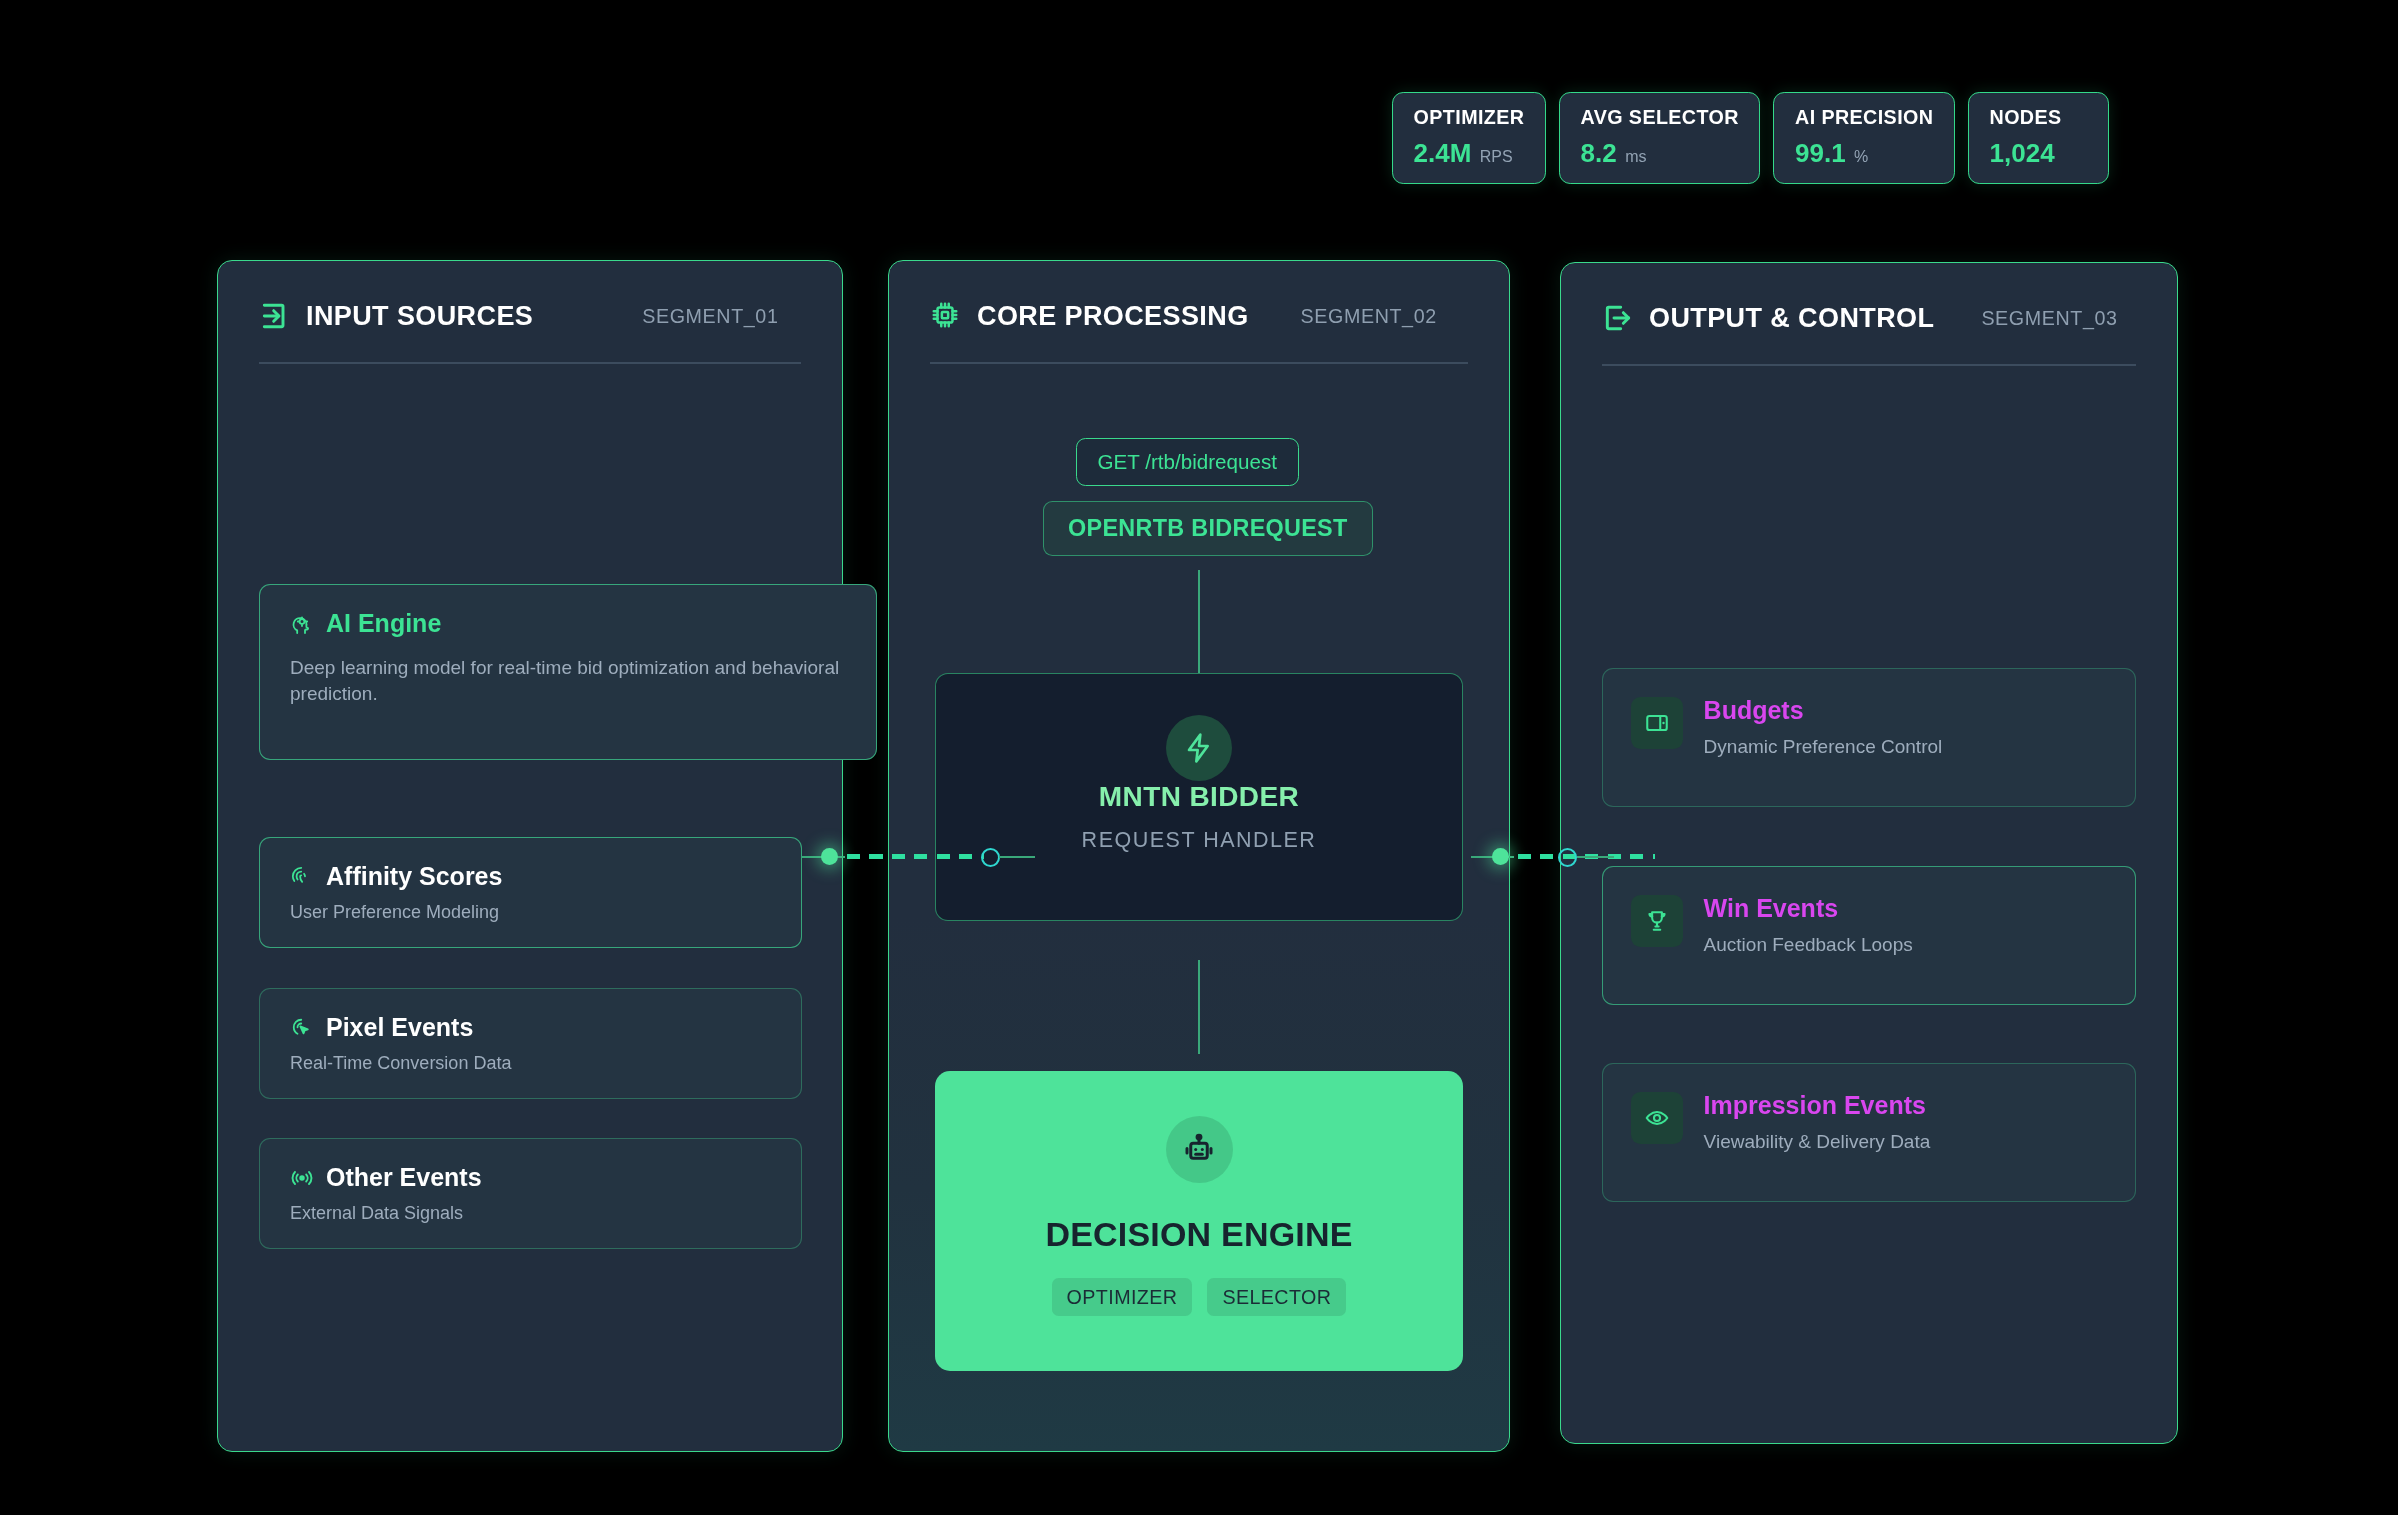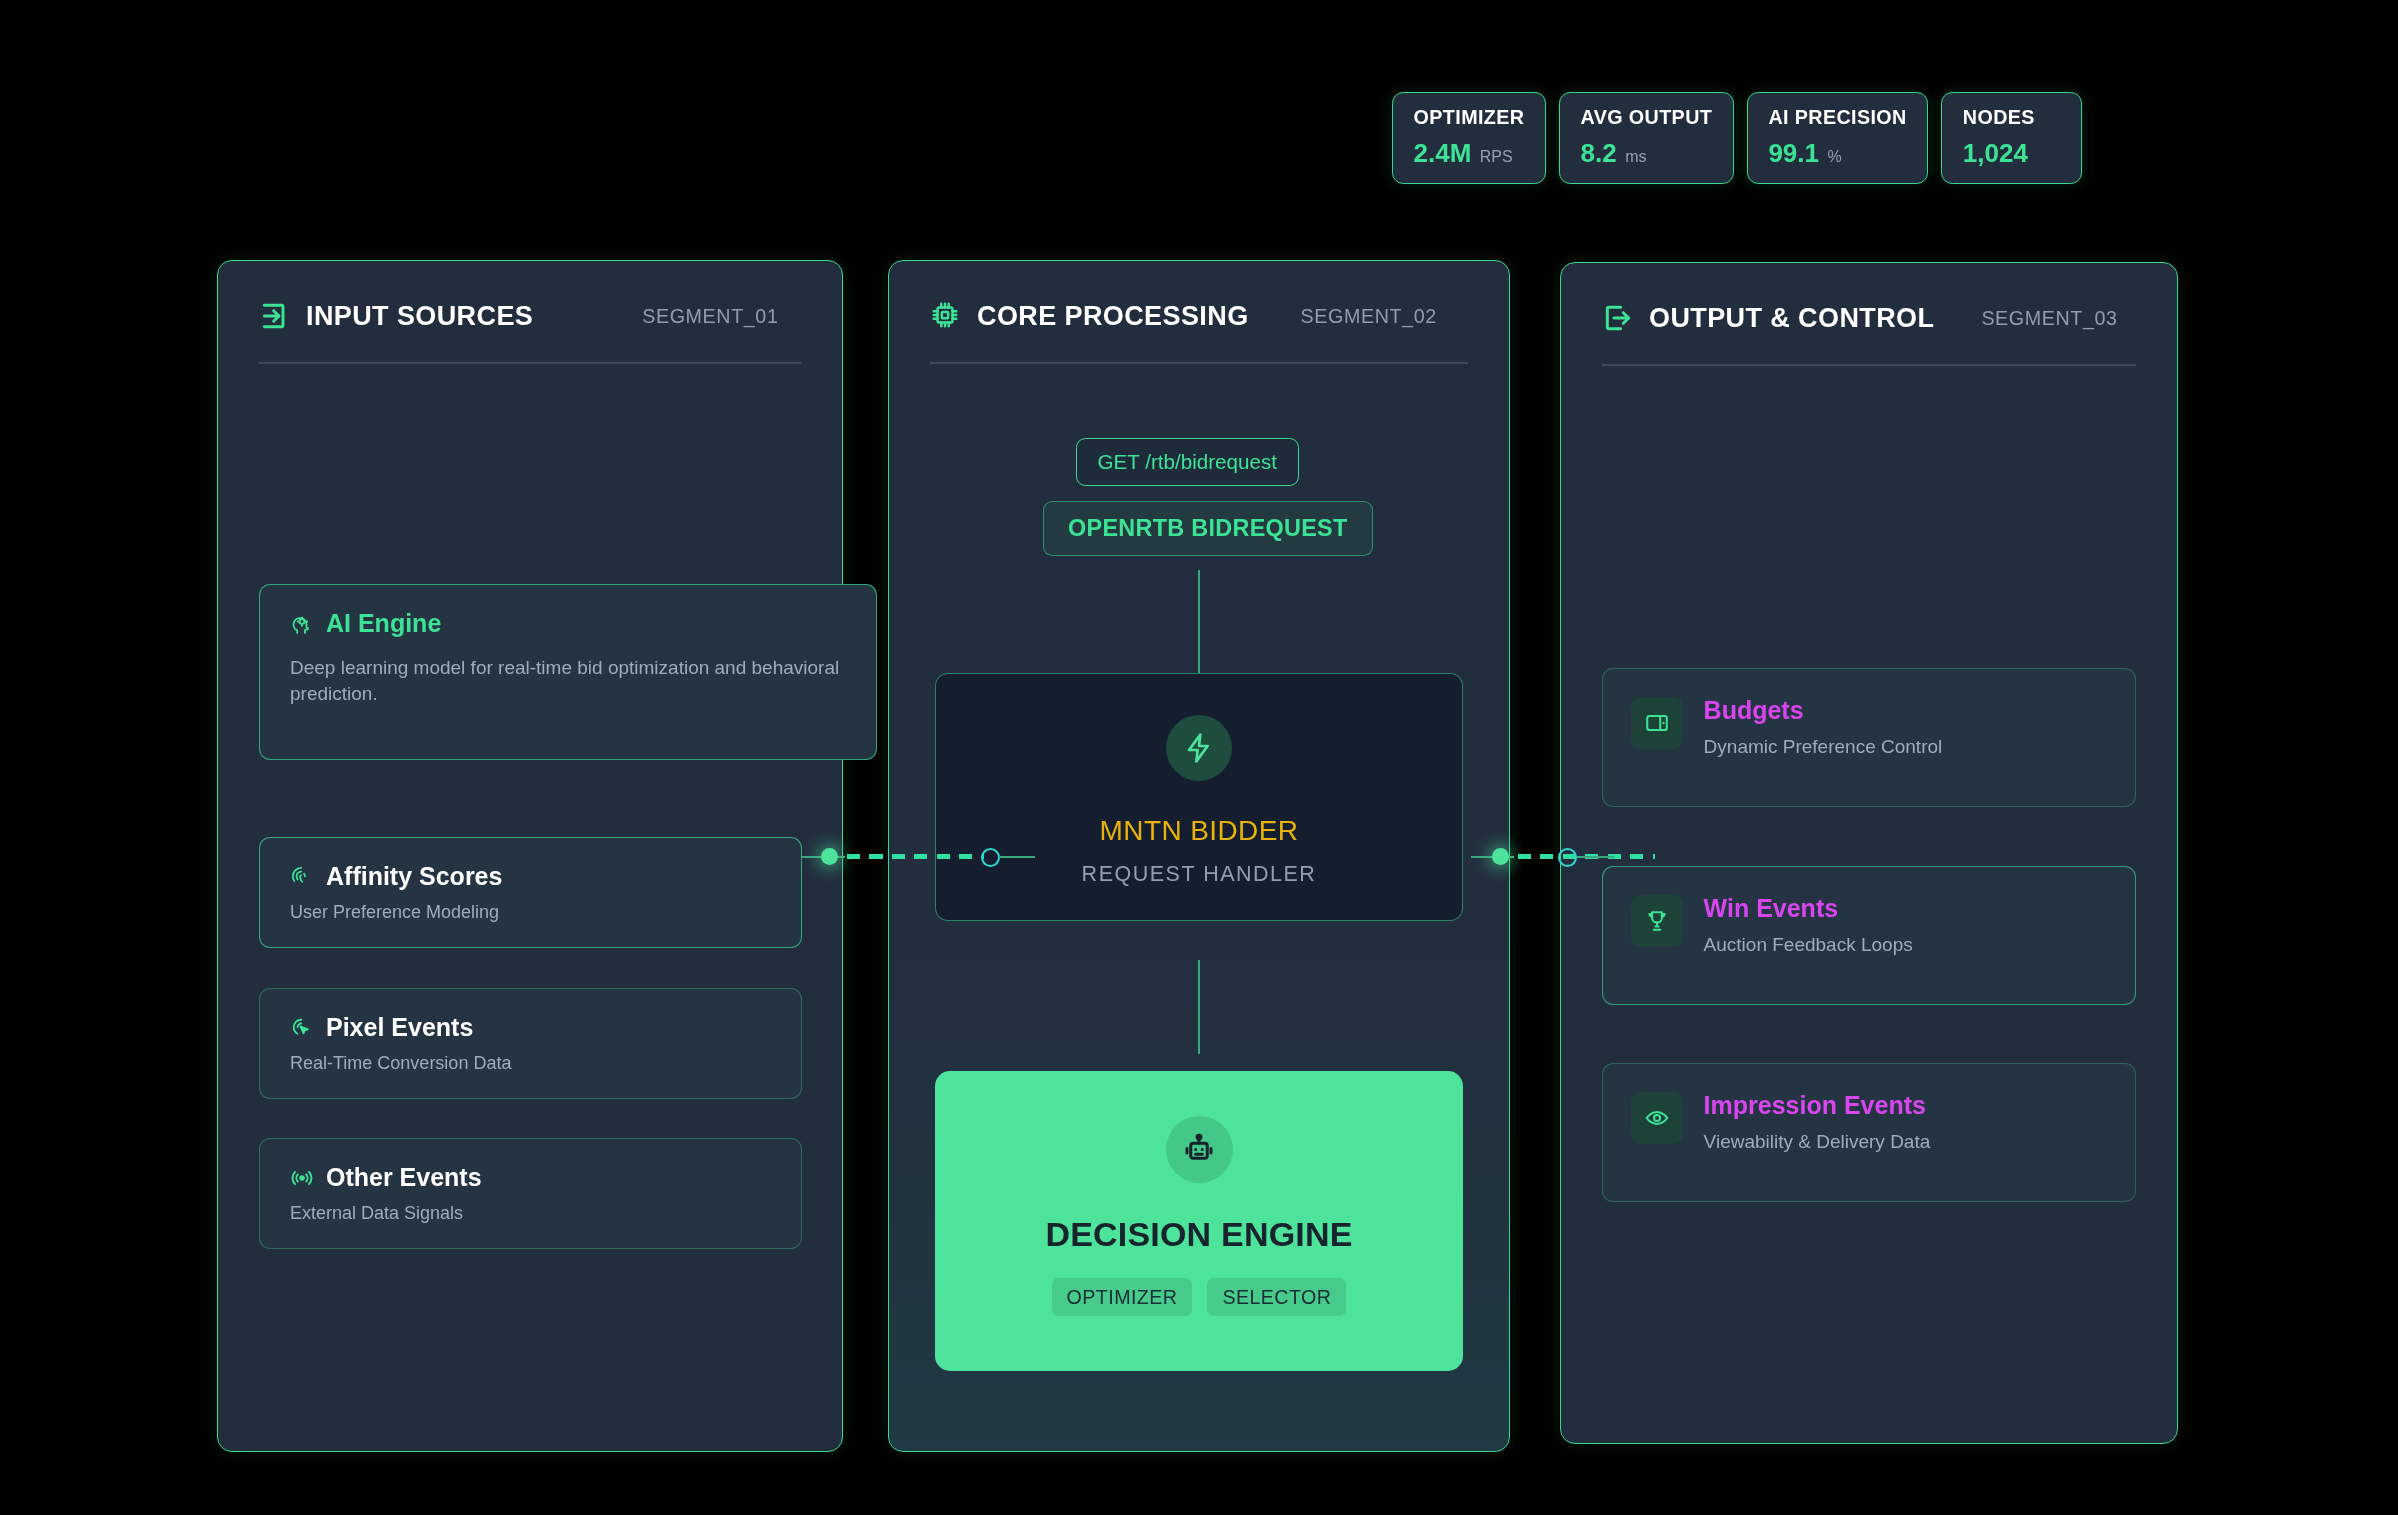--- a/index.html
+++ b/index.html
@@ -100,21 +100,21 @@
     position: absolute; left: 935px; top: 673px; width: 528px; height: 248px;
     border: 1.9px solid rgba(58,217,140,.55); border-radius: 13px;
     background: #141e2e;
     display: flex; flex-direction: column; align-items: center;
     padding-top: 41px;
   }
   .bidder-ico {
     width: 66px; height: 66px; border-radius: 50%;
     background: #1e4c3d; display: flex; align-items: center; justify-content: center;
   }
-  .bidder-title { font-size: 28px; font-weight: normal; color: #eab308; margin-top: 34px; letter-spacing: 0.4px; }
+  .bidder-title { font-size: 28px; font-weight: bold; color: #86efac; letter-spacing: 0.4px; }
   .bidder-sub { font-size: 21.5px; color: #90a0b1; margin-top: 15px; letter-spacing: 1.5px; }
 
   .decision {
     position: absolute; left: 935px; top: 1071px; width: 528px; height: 300px;
     background: #4ee39a; border-radius: 15px;
     display: flex; flex-direction: column; align-items: center;
     padding-top: 45px;
   }
   .decision-ico {
     width: 67px; height: 67px; border-radius: 50%;
@@ -171,21 +171,21 @@
 
     <div class="stat">
       <div class="stat-label">OPTIMIZER</div>
       <div class="stat-valrow">
         <span class="stat-value">2.4M</span>
         <span class="stat-unit">RPS</span>
       </div>
     </div>
 
     <div class="stat">
-      <div class="stat-label">AVG OUTPUT</div>
+      <div class="stat-label">AVG SELECTOR</div>
       <div class="stat-valrow">
         <span class="stat-value">8.2</span>
         <span class="stat-unit">ms</span>
       </div>
     </div>
 
     <div class="stat">
       <div class="stat-label">AI PRECISION</div>
       <div class="stat-valrow">
         <span class="stat-value">99.1</span>

